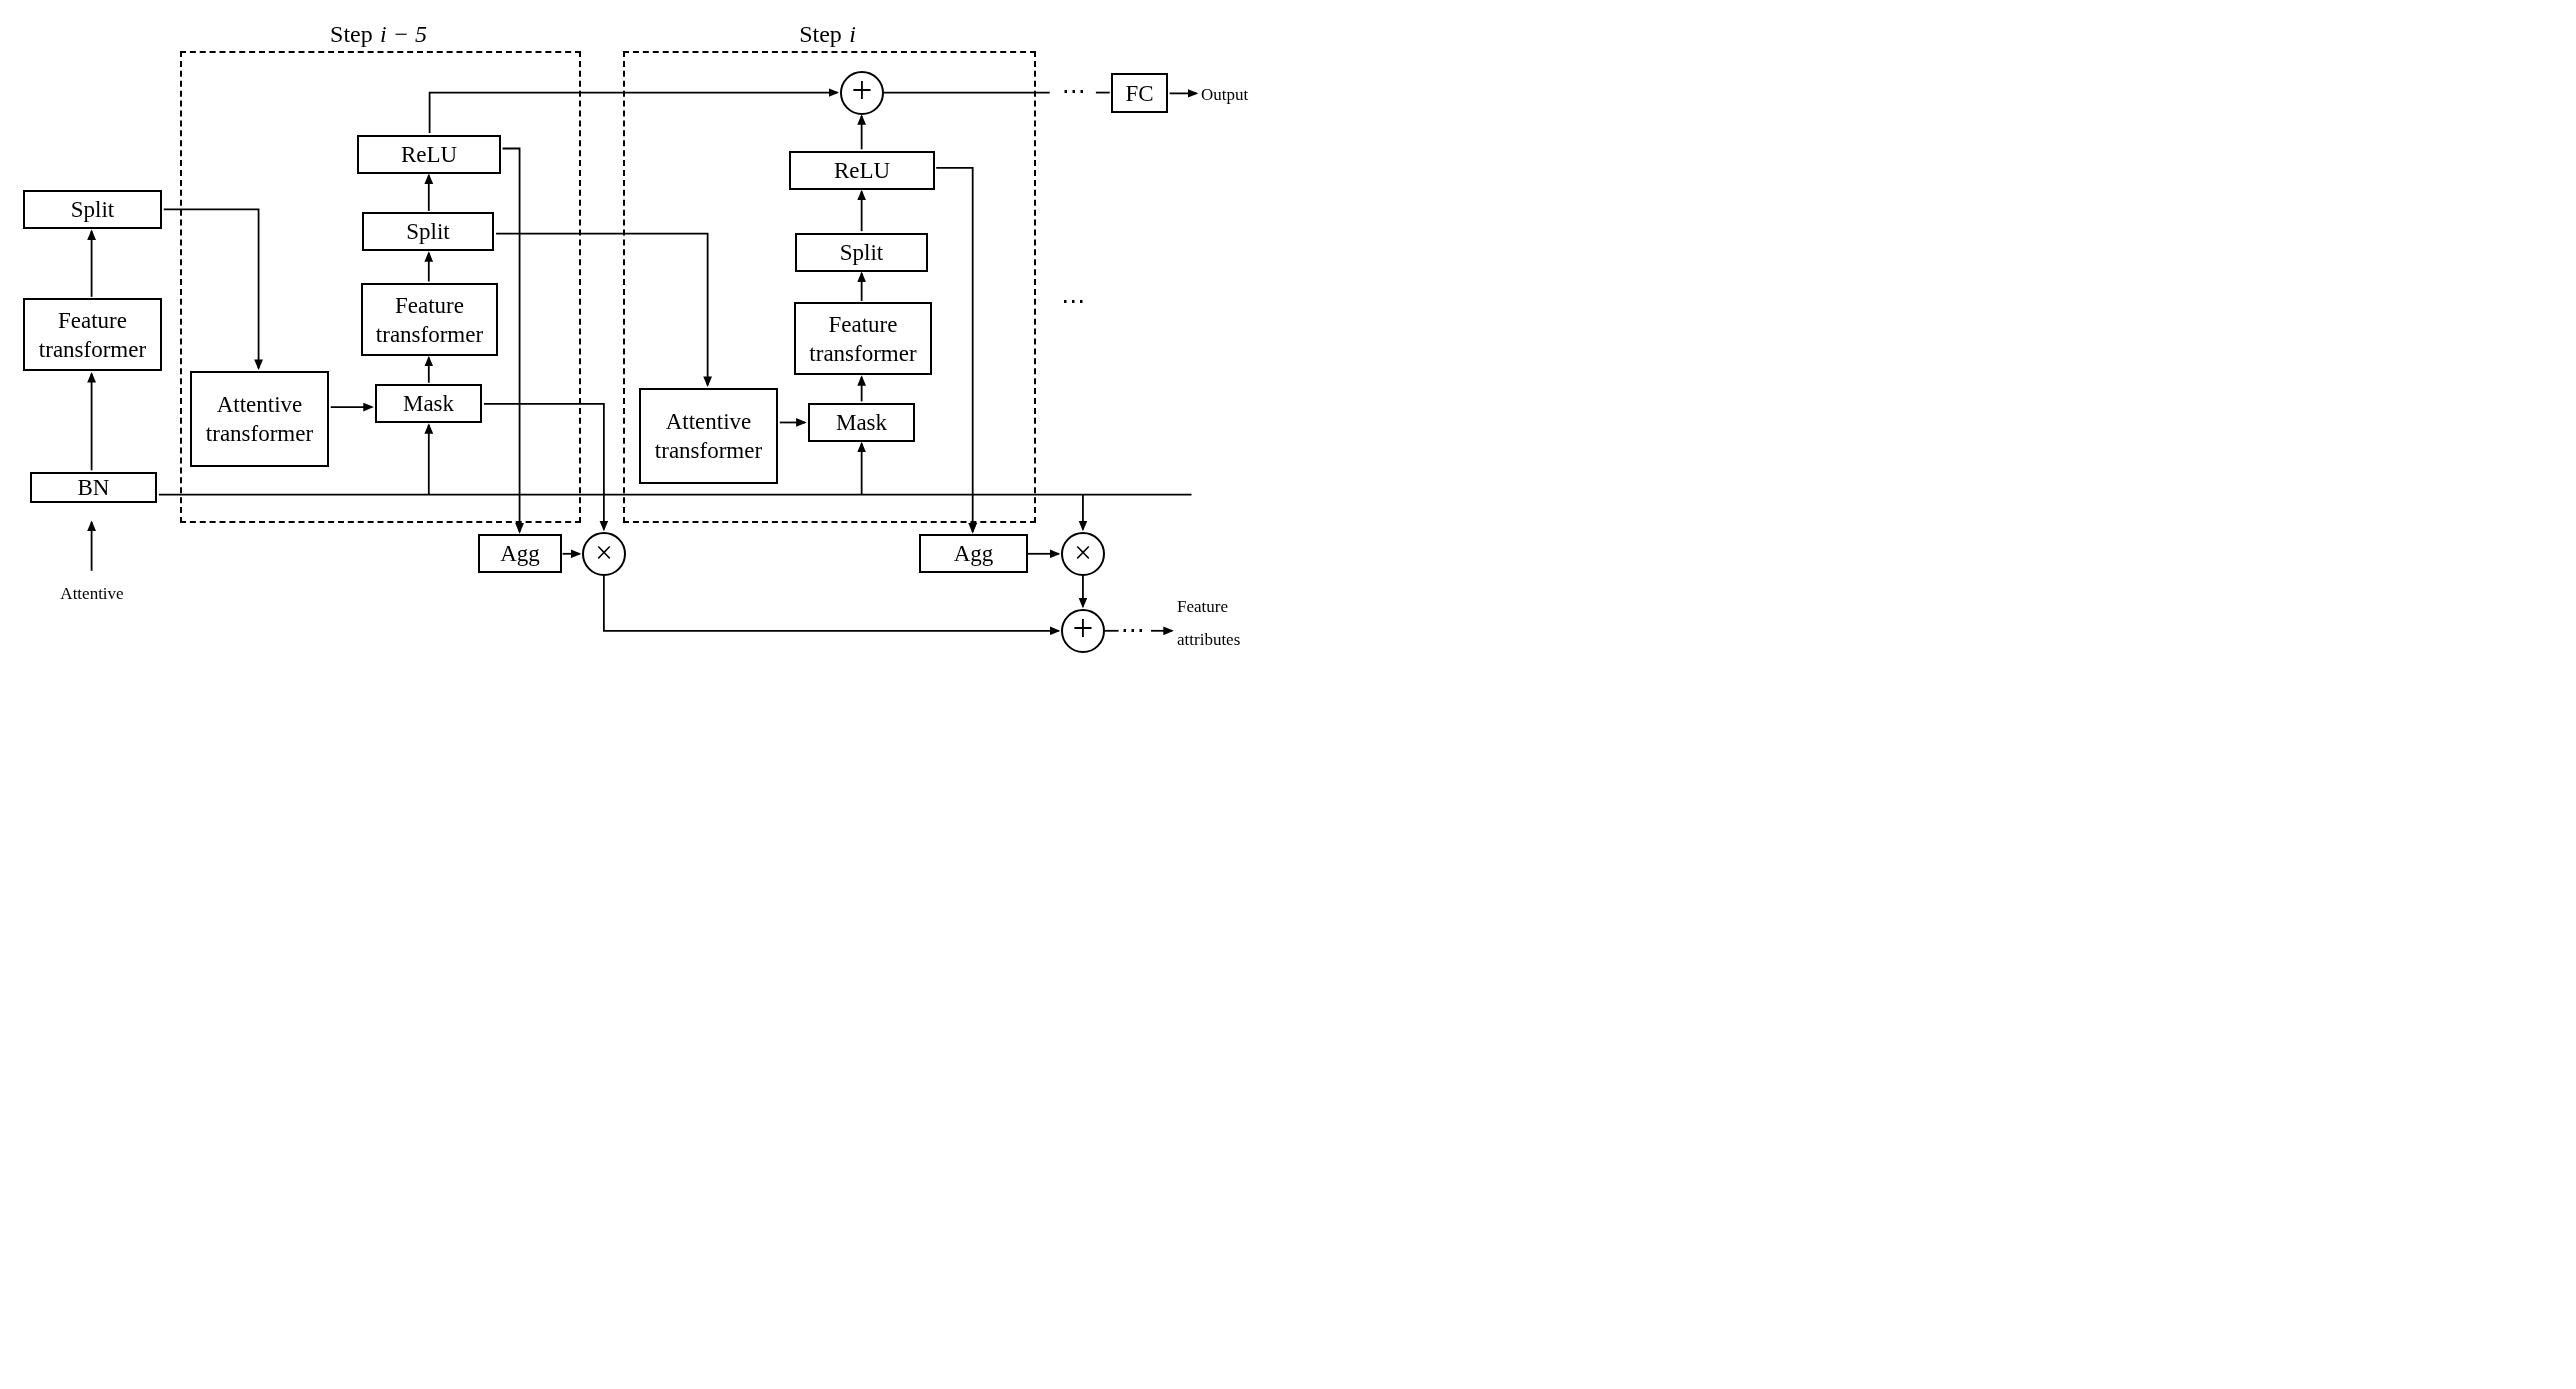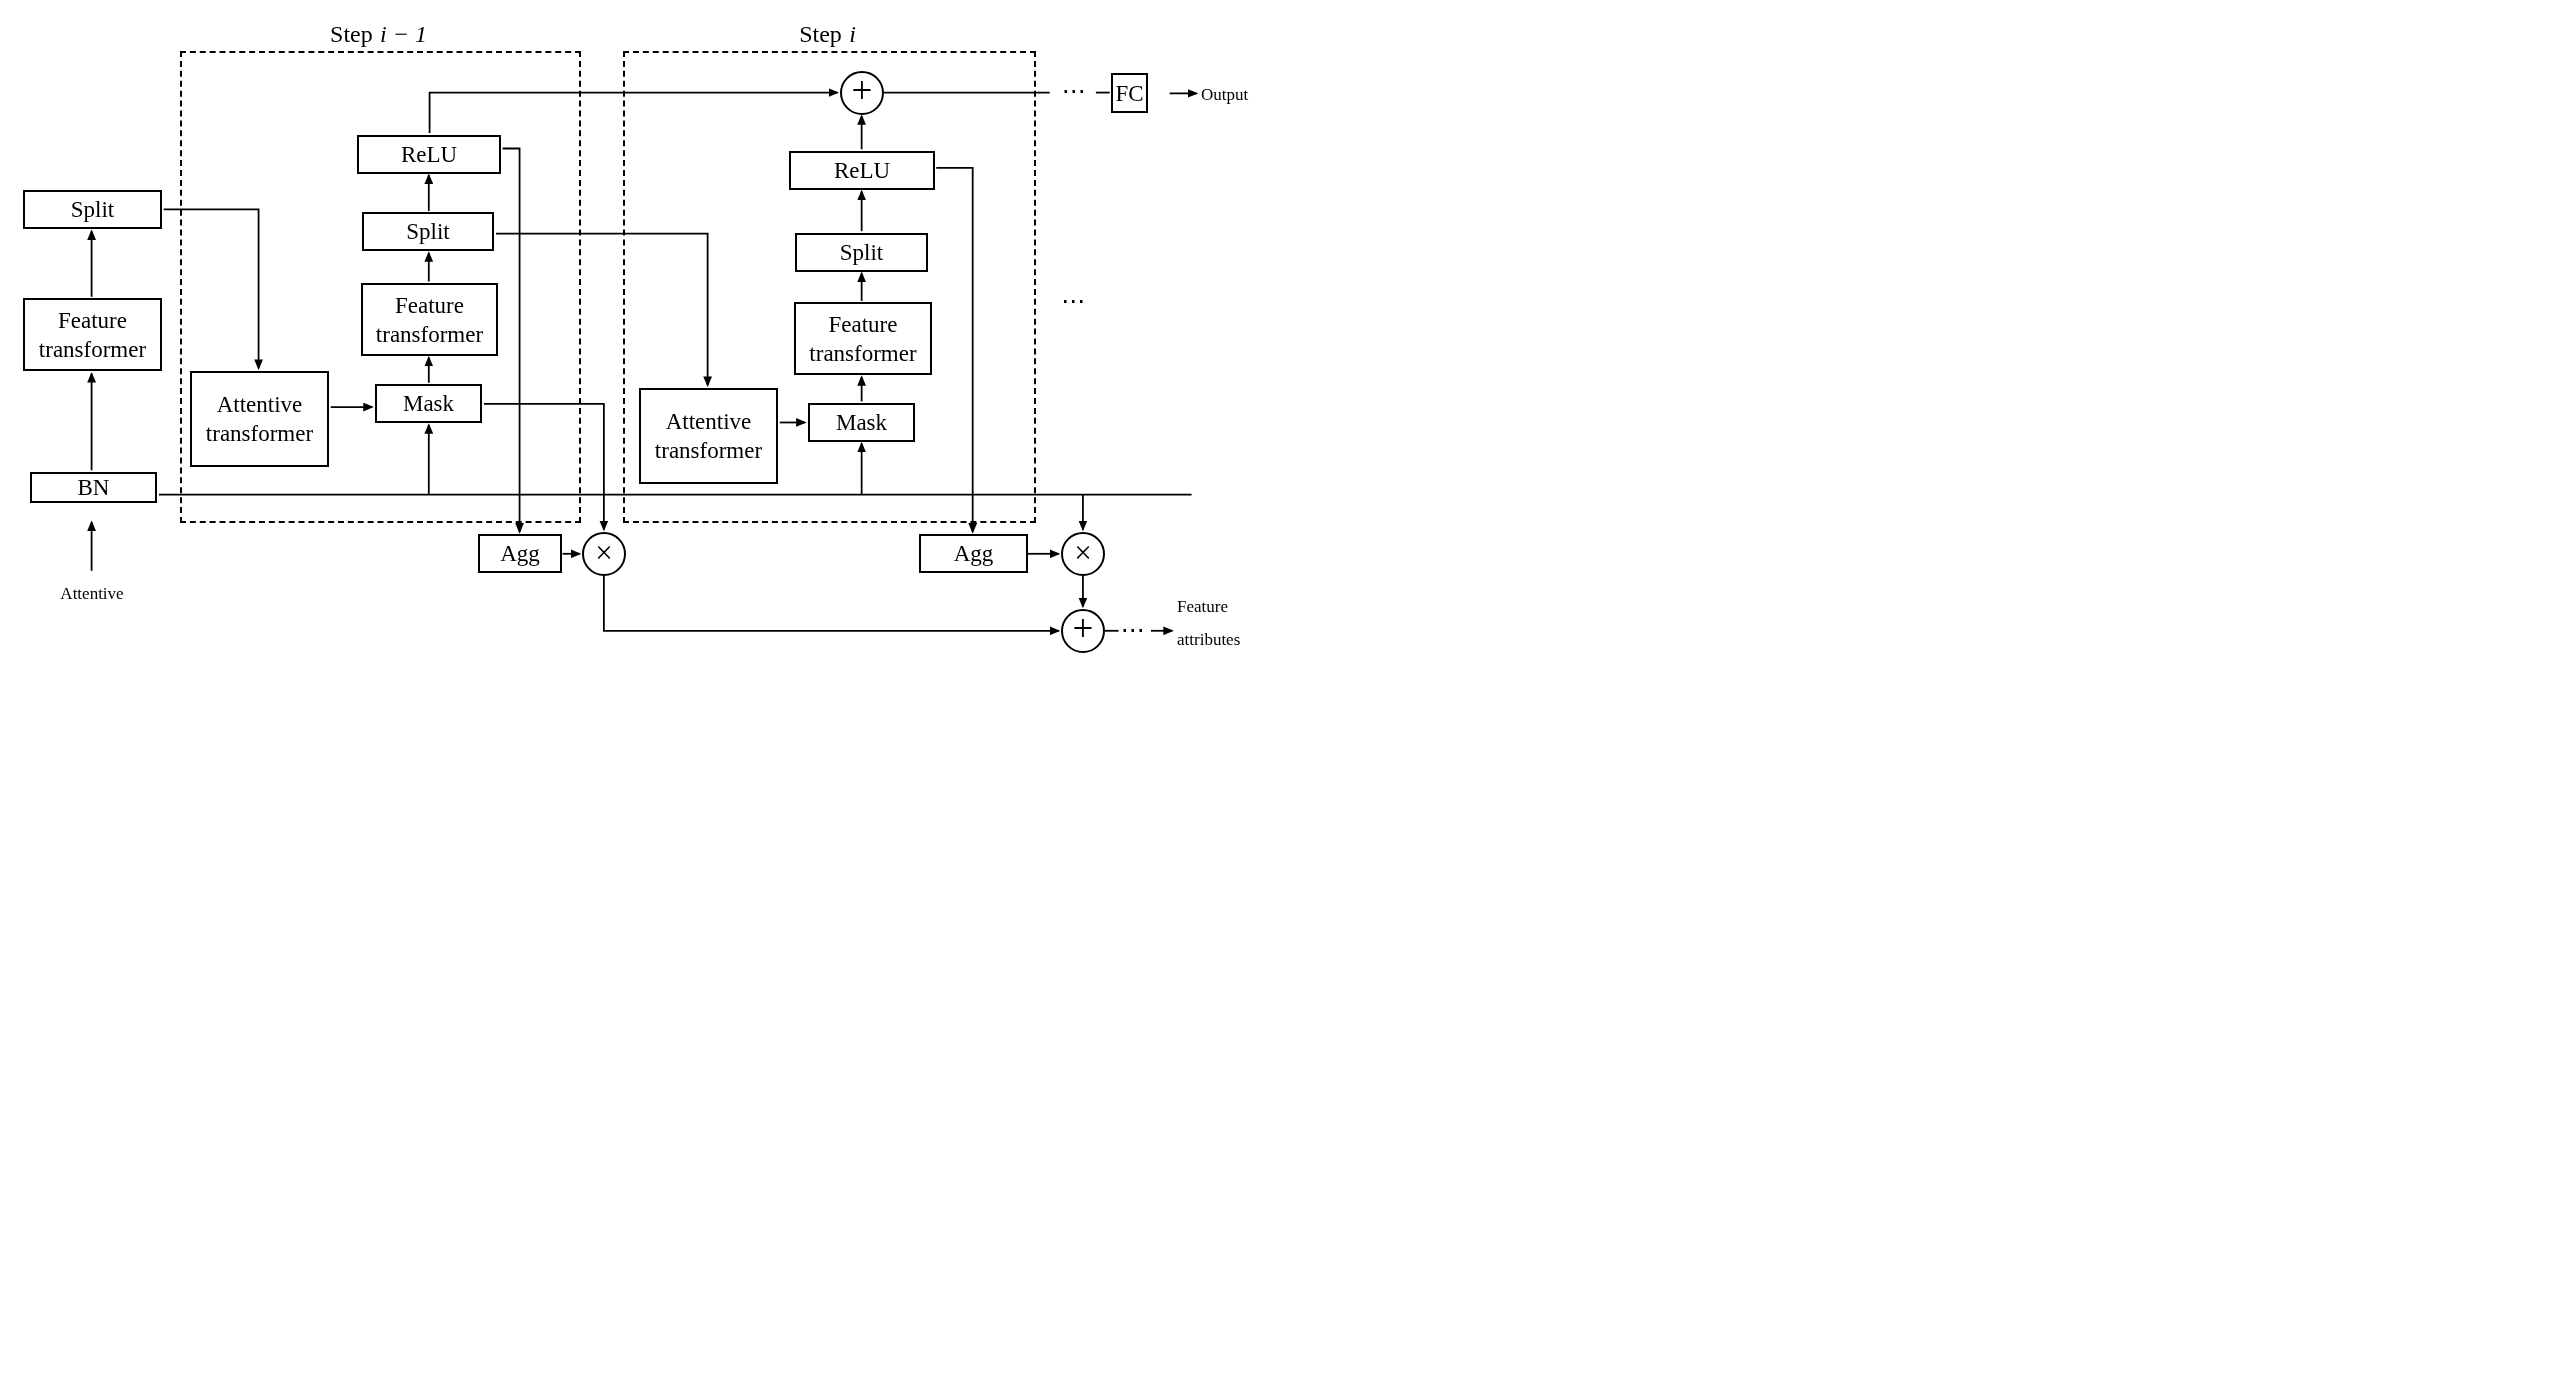--- a/index.html
+++ b/index.html
@@ -108,21 +108,21 @@
 
       <line x1="1363" y1="778" x2="1380" y2="778"></line>
       <line x1="1420" y1="778" x2="1446" y2="778" marker-end="url(#arr)"></line>
     </g>
   </svg>
 
   <div class="dashedbox" style="left:180px;top:51px;width:397px;height:468px;"></div>
   <div class="dashedbox" style="left:623px;top:51px;width:409px;height:468px;"></div>
 
   <div class="stepTitle" style="left:180px;top:21px;width:397px;">
-    <span>Step</span><span class="var">i − 1</span>
+    <span>Step</span><span class="var">i − 5</span>
   </div>
   <div class="stepTitle" style="left:623px;top:21px;width:409px;">
     <span>Step</span><span class="var">i</span>
   </div>
 
   <div class="box" style="left:23px;top:190px;width:139px;height:39px;">Split</div>
   <div class="box" style="left:23px;top:298px;width:139px;height:73px;">Feature transformer</div>
   <div class="box" style="left:30px;top:472px;width:127px;height:31px;">BN</div>
   <div class="freeText" style="left:27px;top:577px;width:130px;text-align:center;">Attentive</div>
 
@@ -134,21 +134,21 @@
 
   <div class="box" style="left:789px;top:151px;width:146px;height:39px;">ReLU</div>
   <div class="box" style="left:795px;top:233px;width:133px;height:39px;">Split</div>
   <div class="box" style="left:794px;top:302px;width:138px;height:73px;">Feature transformer</div>
   <div class="box" style="left:808px;top:403px;width:107px;height:39px;">Mask</div>
   <div class="box" style="left:639px;top:388px;width:139px;height:96px;">Attentive transformer</div>
 
   <div class="box" style="left:478px;top:534px;width:84px;height:39px;">Agg</div>
   <div class="box" style="left:919px;top:534px;width:109px;height:39px;">Agg</div>
 
-  <div class="box" style="left:1111px;top:73px;width:37px;height:40px;">FC</div>
+  <div class="box" style="left:1111px;top:73px;width:57px;height:40px;">FC</div>
   <div class="freeText" style="left:1201px;top:78px;width:89px;">Output</div>
 
   <div class="circle plus" style="left:840px;top:71px;">+</div>
   <div class="circle times" style="left:582px;top:532px;">×</div>
   <div class="circle times" style="left:1061px;top:532px;">×</div>
   <div class="circle plus" style="left:1061px;top:609px;">+</div>
 
   <div class="dots" style="left:1054px;top:79px;width:41px;text-align:center;">⋯</div>
   <div class="dots" style="left:1056px;top:289px;width:36px;text-align:center;">⋯</div>
   <div class="dots" style="left:1119px;top:618px;width:29px;text-align:center;">⋯</div>

